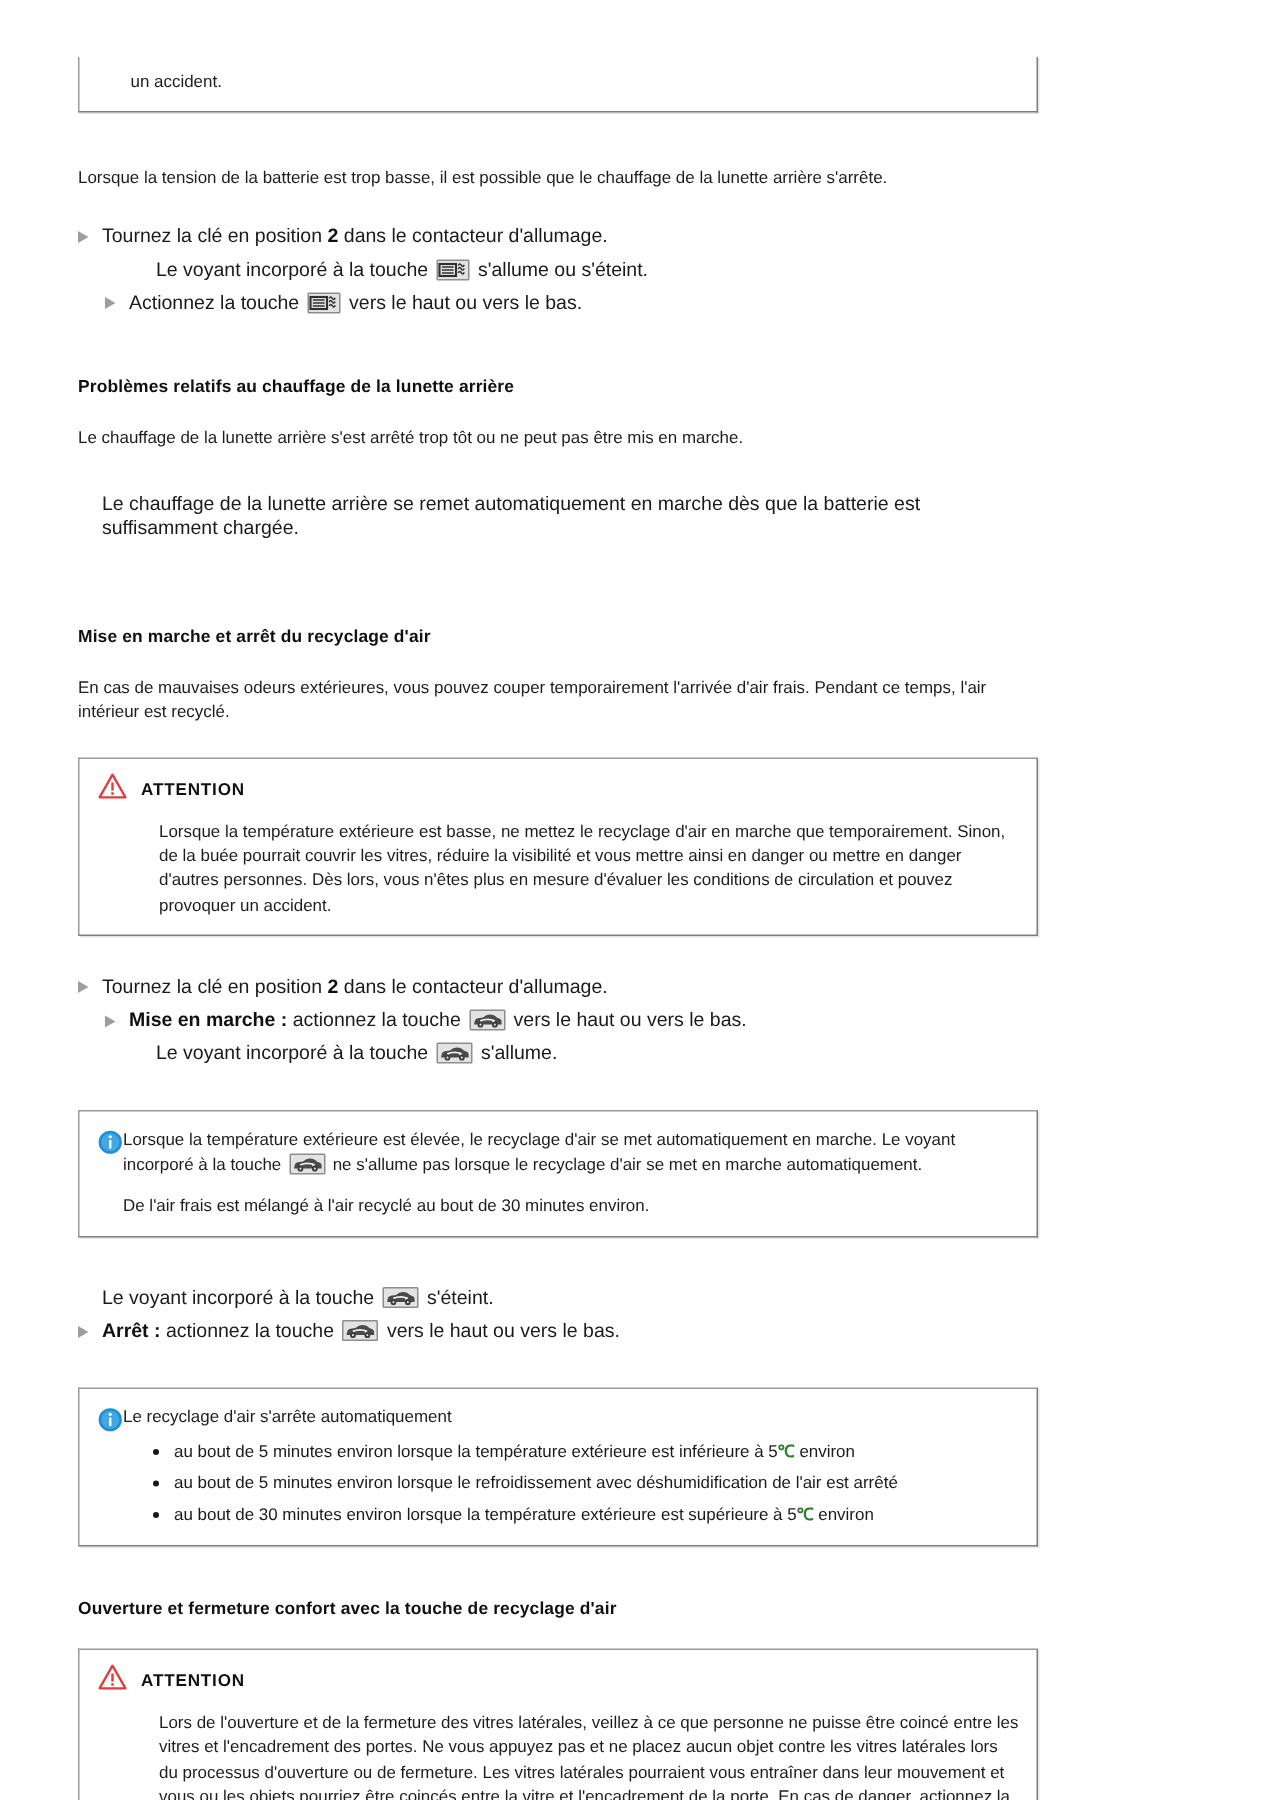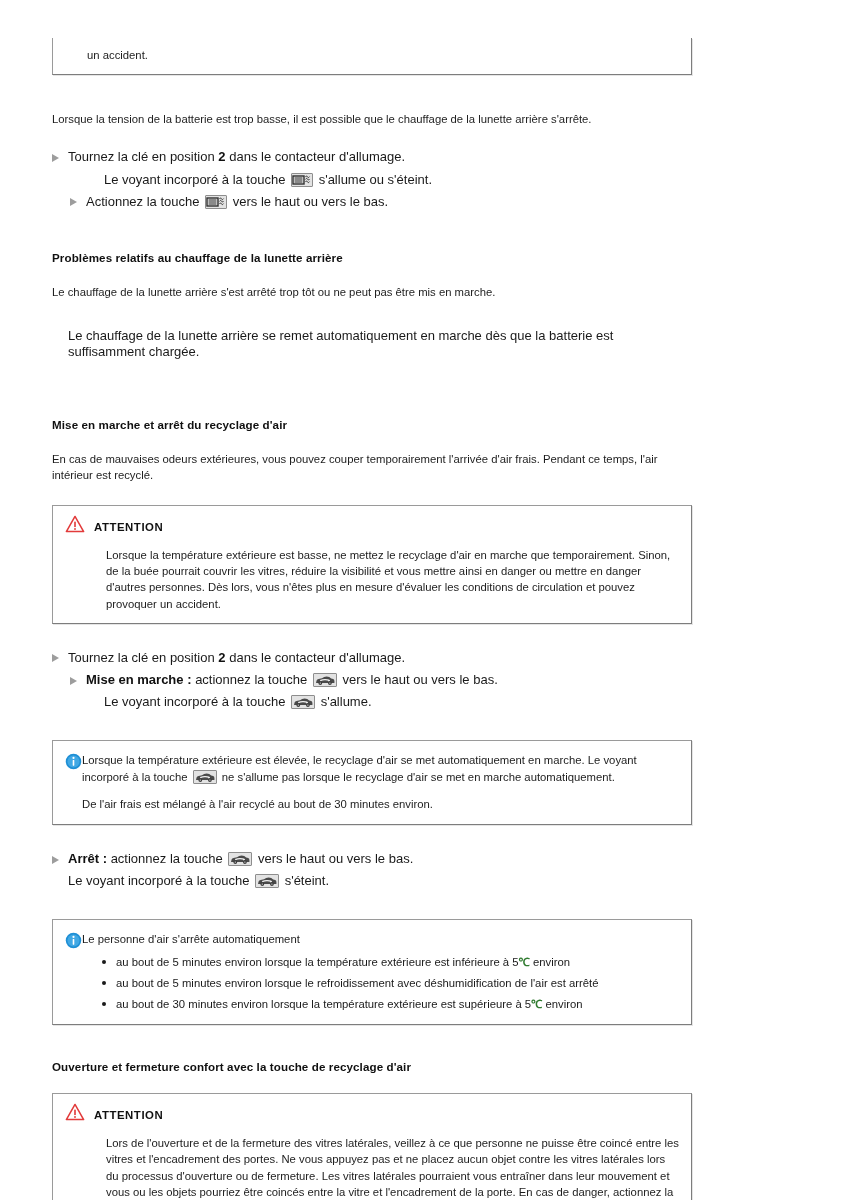--- a/index.html
+++ b/index.html
@@ -324,65 +324,65 @@
           </svg>
         </span>
         <span>ne s'allume pas lorsque le recyclage d'air se met en marche automatiquement.</span>
       </p>
       <p class="para">De l'air frais est mélangé à l'air recyclé au bout de 30 minutes environ.</p>
     </div>
   </div>
 
   <div class="gap-26"></div>
 
-  <div class="step l1">
-    <span class="arrow"></span>
-    <b>Arrêt :</b>
-    <span>actionnez la touche</span>
+  <div class="step sub" style="padding-left:16px;margin-top:6px;">
+    <span>Le voyant incorporé à la touche</span>
     <span class="pict">
       <svg width="22" height="12" viewBox="0 0 22 12">
         <path d="M2 9 L2.6 6.4 Q3 5.2 4.6 4.9 L8 4.3 Q10 2.4 12.6 2.4 Q15.6 2.4 17.2 4.4 L19.2 5.1 Q20.4 5.6 20.4 7 L20.4 9 Z" fill="#4a4a4a"></path>
         <path d="M6.2 6.6 Q11 4.6 15.8 6.6" fill="none" stroke="#f2f2f2" stroke-width="1.2"></path>
         <path d="M15.8 6.6 l-1.6 -1.1 l0.1 2.3 Z" fill="#f2f2f2"></path>
         <circle cx="6.3" cy="9.1" r="1.9" fill="#3a3a3a"></circle>
         <circle cx="6.3" cy="9.1" r="0.7" fill="#dcdcdc"></circle>
         <circle cx="15.9" cy="9.1" r="1.9" fill="#3a3a3a"></circle>
         <circle cx="15.9" cy="9.1" r="0.7" fill="#dcdcdc"></circle>
       </svg>
     </span>
-    <span>vers le haut ou vers le bas.</span>
-  </div>
-
-  <div class="step sub" style="padding-left:16px;margin-top:6px;">
-    <span>Le voyant incorporé à la touche</span>
+    <span>s'éteint.</span>
+  </div>
+
+  <div class="step l1">
+    <span class="arrow"></span>
+    <b>Arrêt :</b>
+    <span>actionnez la touche</span>
     <span class="pict">
       <svg width="22" height="12" viewBox="0 0 22 12">
         <path d="M2 9 L2.6 6.4 Q3 5.2 4.6 4.9 L8 4.3 Q10 2.4 12.6 2.4 Q15.6 2.4 17.2 4.4 L19.2 5.1 Q20.4 5.6 20.4 7 L20.4 9 Z" fill="#4a4a4a"></path>
         <path d="M6.2 6.6 Q11 4.6 15.8 6.6" fill="none" stroke="#f2f2f2" stroke-width="1.2"></path>
         <path d="M15.8 6.6 l-1.6 -1.1 l0.1 2.3 Z" fill="#f2f2f2"></path>
         <circle cx="6.3" cy="9.1" r="1.9" fill="#3a3a3a"></circle>
         <circle cx="6.3" cy="9.1" r="0.7" fill="#dcdcdc"></circle>
         <circle cx="15.9" cy="9.1" r="1.9" fill="#3a3a3a"></circle>
         <circle cx="15.9" cy="9.1" r="0.7" fill="#dcdcdc"></circle>
       </svg>
     </span>
-    <span>s'éteint.</span>
+    <span>vers le haut ou vers le bas.</span>
   </div>
 
   <div class="gap-30"></div>
 
   <div class="info-box">
     <svg class="info-icon" viewBox="0 0 18 18">
       <circle cx="9" cy="9" r="8.2" fill="#1e8fd5"></circle>
       <circle cx="9" cy="9" r="6.4" fill="#41a8e4"></circle>
       <rect x="8.15" y="7.4" width="1.7" height="6" rx="0.4" fill="#ffffff"></rect>
       <circle cx="9" cy="5.2" r="1.15" fill="#ffffff"></circle>
     </svg>
     <div class="info-content">
-      <p class="para">Le personne d'air s'arrête automatiquement</p>
+      <p class="para">Le recyclage d'air s'arrête automatiquement</p>
       <ul class="dot-list">
         <li>
           <span>au bout de 5 minutes environ lorsque la température extérieure est inférieure à 5</span><span class="degc">℃</span> <span>environ</span>
         </li>
         <li>
           <span>au bout de 5 minutes environ lorsque le refroidissement avec déshumidification de l'air est arrêté</span>
         </li>
         <li>
           <span>au bout de 30 minutes environ lorsque la température extérieure est supérieure à 5</span><span class="degc">℃</span> <span>environ</span>
         </li>

